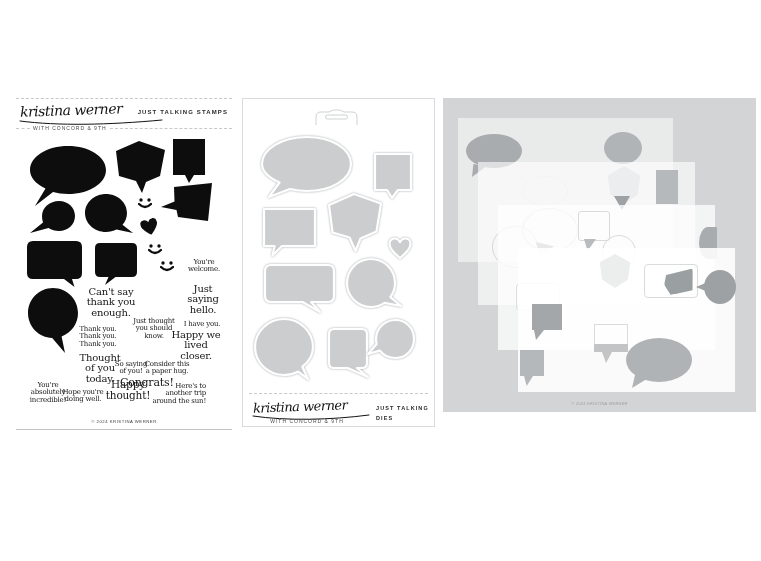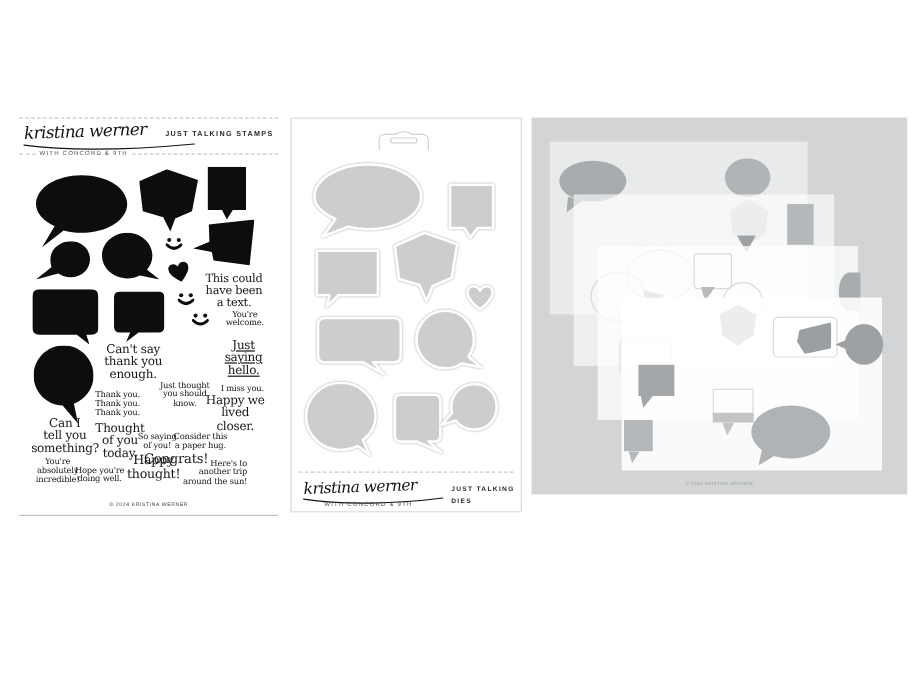--- a/index.html
+++ b/index.html
@@ -96,45 +96,39 @@
     </svg>
     <svg class="abs smiley" style="left:144px;top:162px;" width="14" height="12" viewBox="0 0 14 12">
       <circle cx="3" cy="2" r="1.7"></circle>
         <circle cx="11" cy="2" r="1.7"></circle>
         <path d="M1 6 Q7 12 13 6"></path>
     </svg>
     <svg class="abs ink" style="left:12px;top:189px;" width="50" height="65" viewBox="0 0 50 65">
       <path d="M25 0 C38.8 0 50 11.2 50 25 C50 35.8 43.2 45 33.6 48.4 L37 65 L24.2 50 C10.7 49.6 0 38.6 0 25 C0 11.2 11.2 0 25 0 Z"></path>
     </svg>
 
-    <div class="s" style="left:146px;top:129px;width:66px;font-size:9.5px;">This could
-have been
-a text.</div>
     <div class="s" style="left:164px;top:160px;width:48px;font-size:7px;">You're
 welcome.</div>
-    <div class="s" style="left:162px;top:185px;width:50px;font-size:10px;text-decoration:underline;">Just
+    <div class="s" style="left:162px;top:185px;width:50px;font-size:10px;">Just
 saying
 hello.</div>
     <div class="s" style="left:64px;top:188px;width:62px;font-size:10px;text-align:center;">Can't say
 thank you
 enough.</div>
     <div class="s" style="left:110px;top:219px;width:56px;font-size:7px;">Just thought
 you should
 know.</div>
-    <div class="s" style="left:160px;top:222px;width:52px;font-size:7px;">I miss you.</div>
+    <div class="s" style="left:160px;top:222px;width:52px;font-size:7px;">I have you.</div>
     <div class="s" style="left:62px;top:227px;width:40px;font-size:7px;text-align:center;">Thank you.
 Thank you.
 Thank you.</div>
     <div class="s" style="left:152px;top:231px;width:56px;font-size:10px;">Happy we
 lived
 closer.</div>
     <div class="s" style="left:104px;top:246px;width:52px;font-size:11px;margin-top:32px;">Congrats!</div>
-    <div class="s" style="left:10px;top:250px;width:56px;font-size:10px;">Can I
-tell you
-something?</div>
     <div class="s" style="left:58px;top:254px;width:52px;font-size:10px;">Thought
 of you
 today.</div>
     <div class="s" style="left:92px;top:262px;width:46px;font-size:7px;">So saying
 of you!</div>
     <div class="s" style="left:122px;top:262px;width:58px;font-size:7px;">Consider this
 a paper hug.</div>
     <div class="s" style="left:6px;top:283px;width:52px;font-size:7px;">You're
 absolutely
 incredible!</div>

